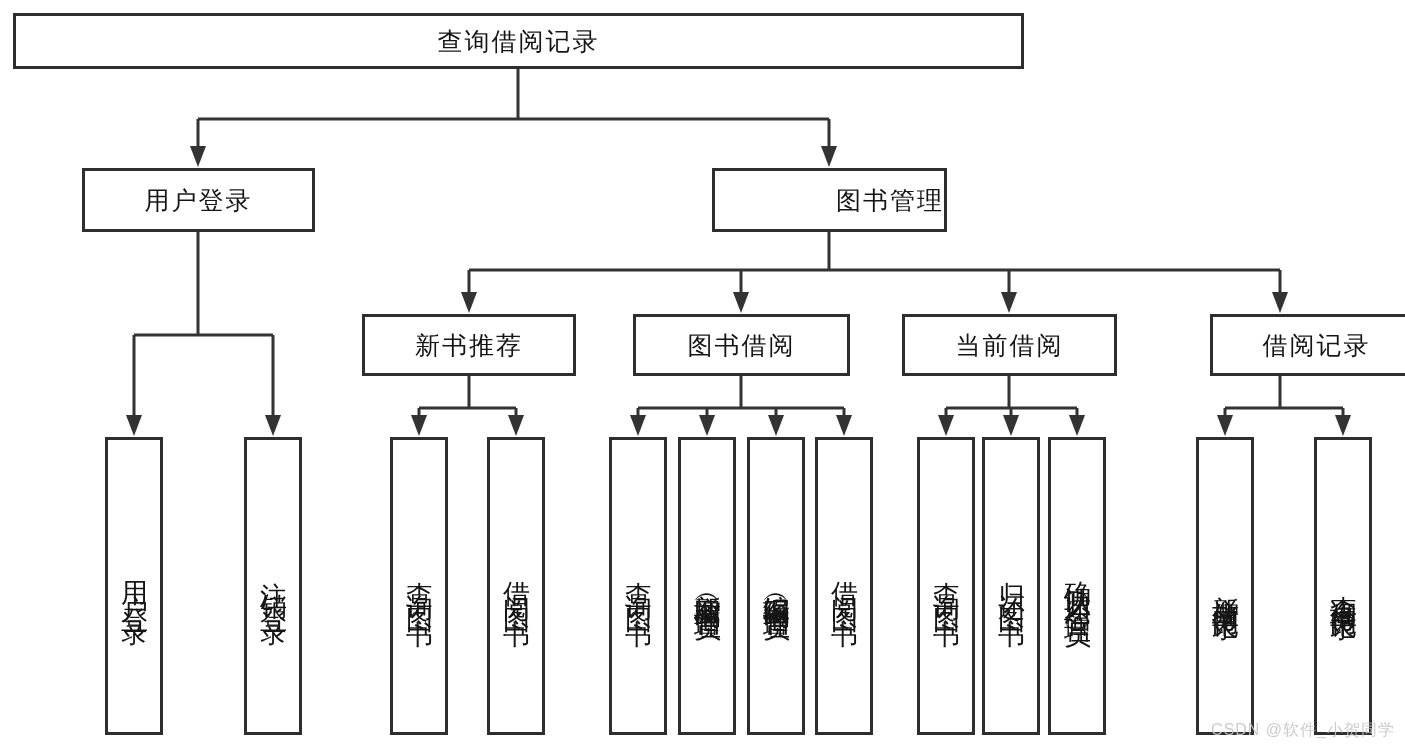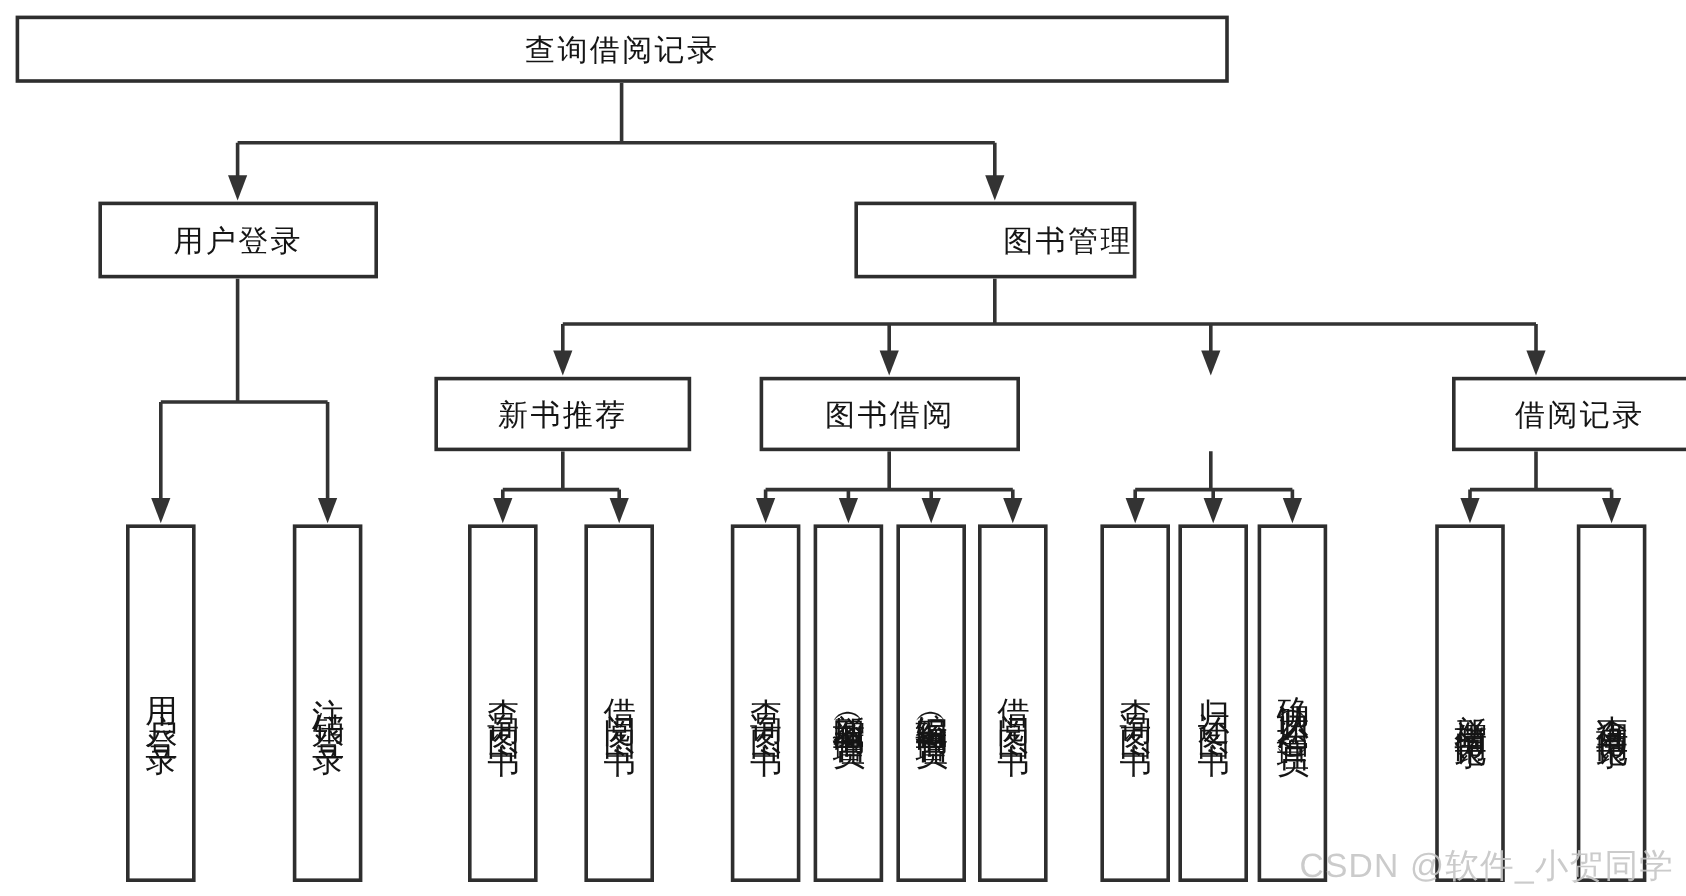--- a/index.html
+++ b/index.html
@@ -46,21 +46,21 @@
     line-height: 1;
   }
   .s4 .vtext { letter-spacing: 13px; }
   .s6 .vtext { letter-spacing: 4px; }
   .s8 .vtext { letter-spacing: 6px; }
   .s9 .vtext { letter-spacing: 3px; }
   .watermark {
     position: absolute;
     right: 10px;
     bottom: 6px;
-    font-size: 28px;
+    font-size: 16px;
     color: #c6c6c6;
     letter-spacing: 1px;
     z-index: 3;
     opacity: 0.9;
     white-space: nowrap;
   }
   .line { stroke: #333333; stroke-width: 3; fill: none; }
   .arrow { fill: #333333; stroke: none; }
 </style>
 </head>
@@ -128,20 +128,23 @@
   <div class="node hnode" style="left:712px; top:168px; width:235px; height:64px;justify-content:flex-end;">
     <span>图书管理</span>
   </div>
 
   <div class="node hnode" style="left:362px; top:314px; width:214px; height:62px;">
     <span>新书推荐</span>
   </div>
   <div class="node hnode" style="left:633px; top:314px; width:217px; height:62px;">
     <span>图书借阅</span>
   </div>
+  <div class="node hnode" style="left:902px; top:314px; width:215px; height:62px;">
+    <span>当前借阅</span>
+  </div>
   <div class="node hnode" style="left:1174px; top:314px; width:213px; height:62px;margin-left:36px;">
     <span>借阅记录</span>
   </div>
 
   <div class="node leaf s4" style="left:105px;">
     <span class="vtext">用户登录</span>
   </div>
   <div class="node leaf s4" style="left:244px;">
     <span class="vtext">注销登录</span>
   </div>

